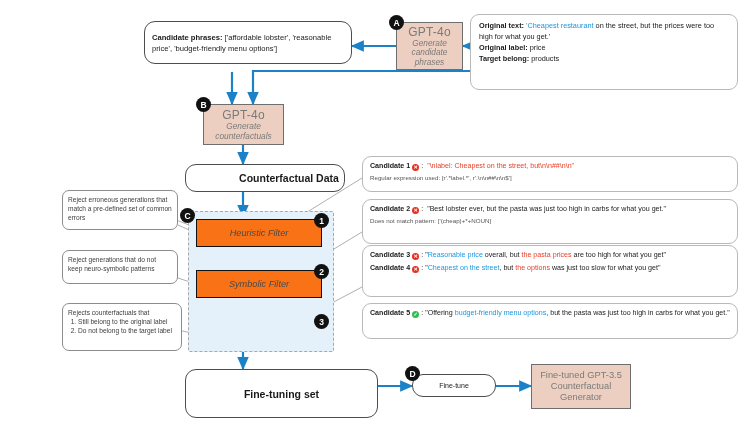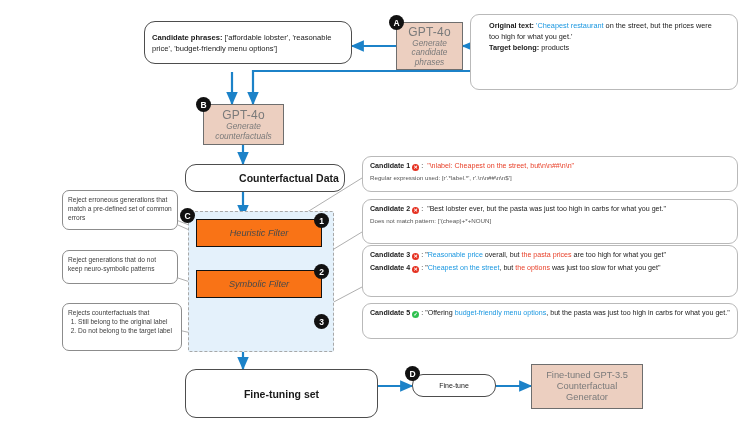--- a/index.html
+++ b/index.html
@@ -103,24 +103,28 @@
       <path d="M178,330 L196,334"></path>
 
       <path d="M166,216 L194,227"></path>
 
       <path d="M296,219 L362,178"></path>
       <path d="M296,272 L362,232"></path>
       <path d="M296,322 L362,287"></path>
     </g>
   </svg>
 
-  <div class="node infobox" style="left:470px;top:14px;width:268px;height:76px;padding:6px 18px;">
+  <div class="node infobox" style="left:470px;top:14px;width:268px;height:76px;padding:6px 8px;">
     <div class="kv">
       <b>Original text:</b>
       <span class="blue">'Cheapest restaurant</span><span> on the street, but the prices were too high for what you get.'</span>
+    </div>
+    <div class="kv">
+      <b>Original label:</b>
+      <span>price</span>
     </div>
     <div class="kv">
       <b>Target belong:</b>
       <span>products</span>
     </div>
   </div>
 
   <div class="node model" style="left:396px;top:22px;width:67px;height:48px;">
     <div class="m-title">GPT-4o</div>
     <div class="m-sub">
@@ -218,19 +222,19 @@
     </div>
   </div>
 
   <div class="node capsule bold" style="left:185px;top:369px;width:193px;height:49px;">Fine-tuning set</div>
 
   <div class="node capsule" style="left:412px;top:374px;width:84px;height:23px;">
     <span class="ft">Fine-tune</span>
   </div>
   <div class="badge" style="left:405px;top:366px;">D</div>
 
-  <div class="node model" style="left:531px;top:364px;width:112px;height:45px;">
+  <div class="node model" style="left:531px;top:364px;width:100px;height:45px;">
     <div class="m-line">Fine-tuned GPT-3.5</div>
     <div class="m-line">Counterfactual</div>
     <div class="m-line">Generator</div>
   </div>
 
 </div>
 
 </body></html>

